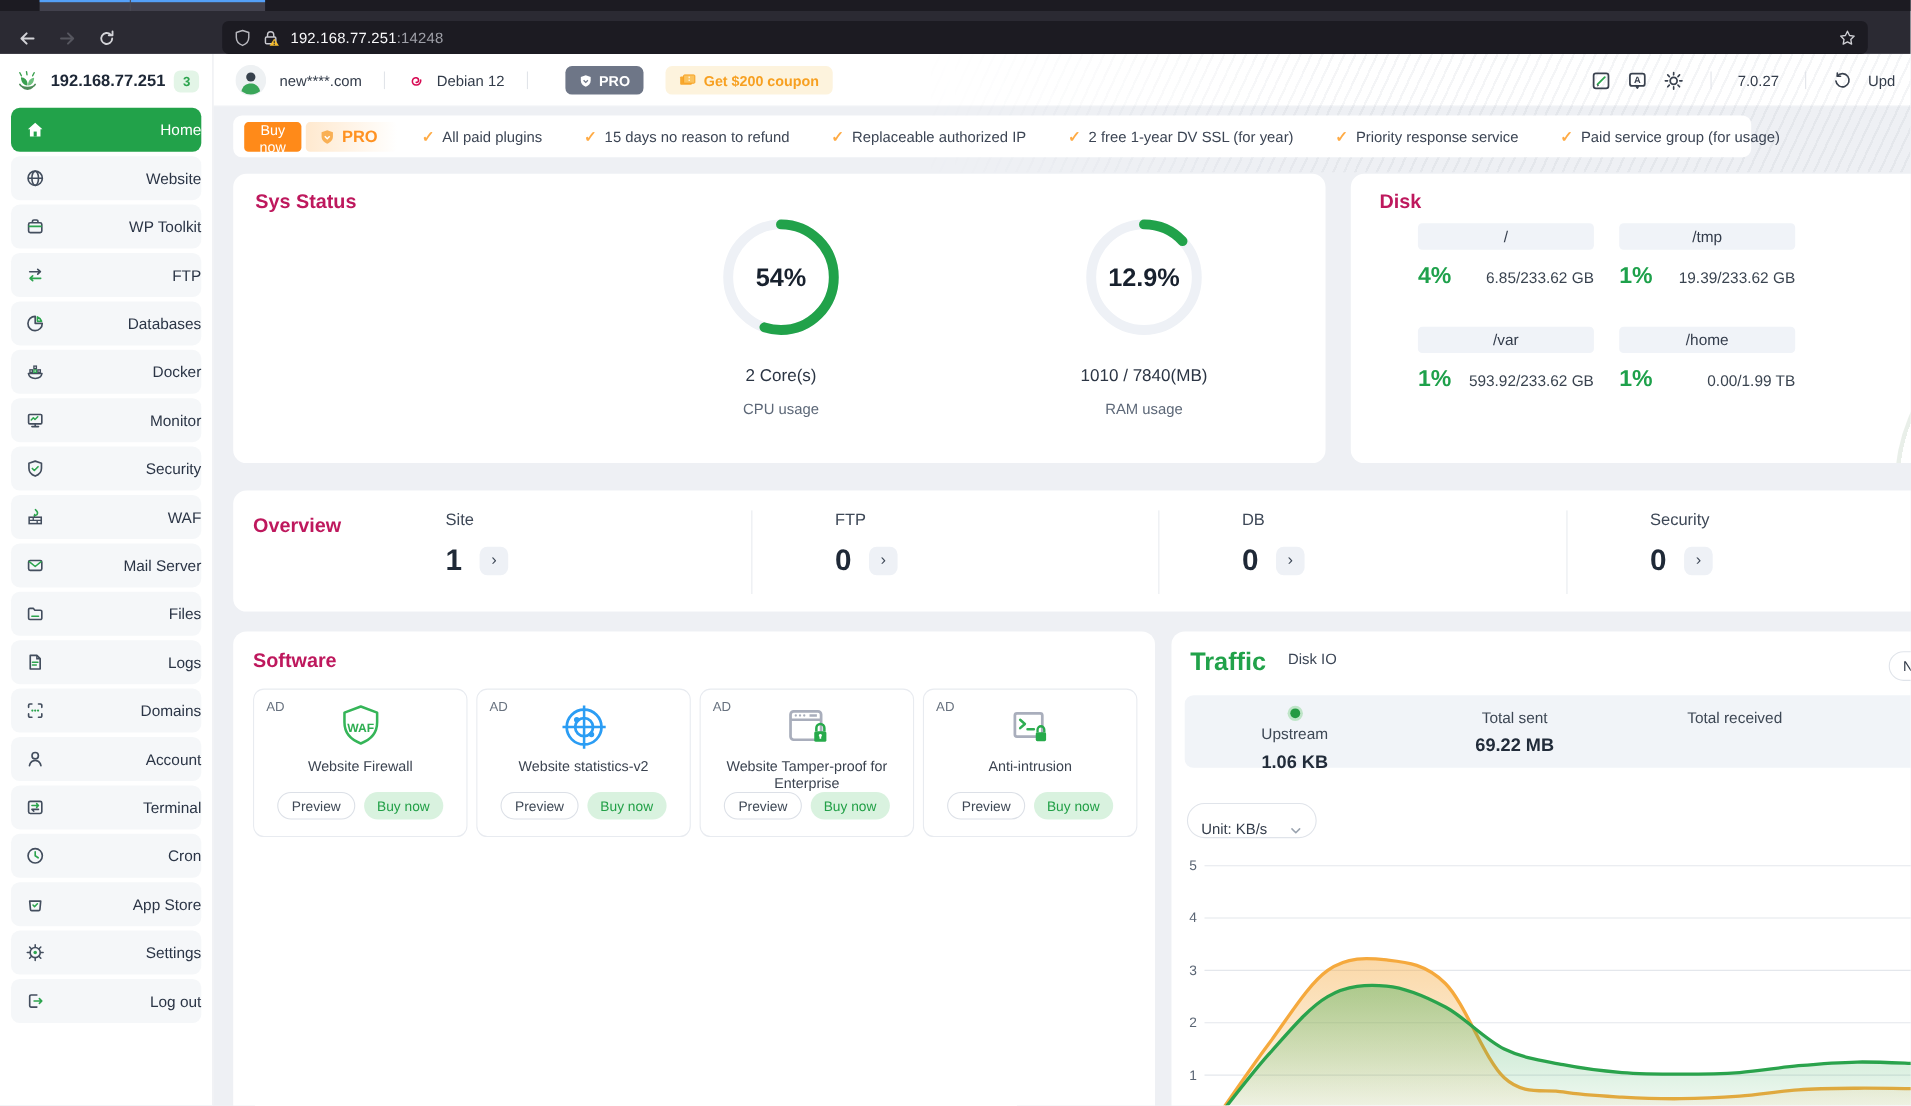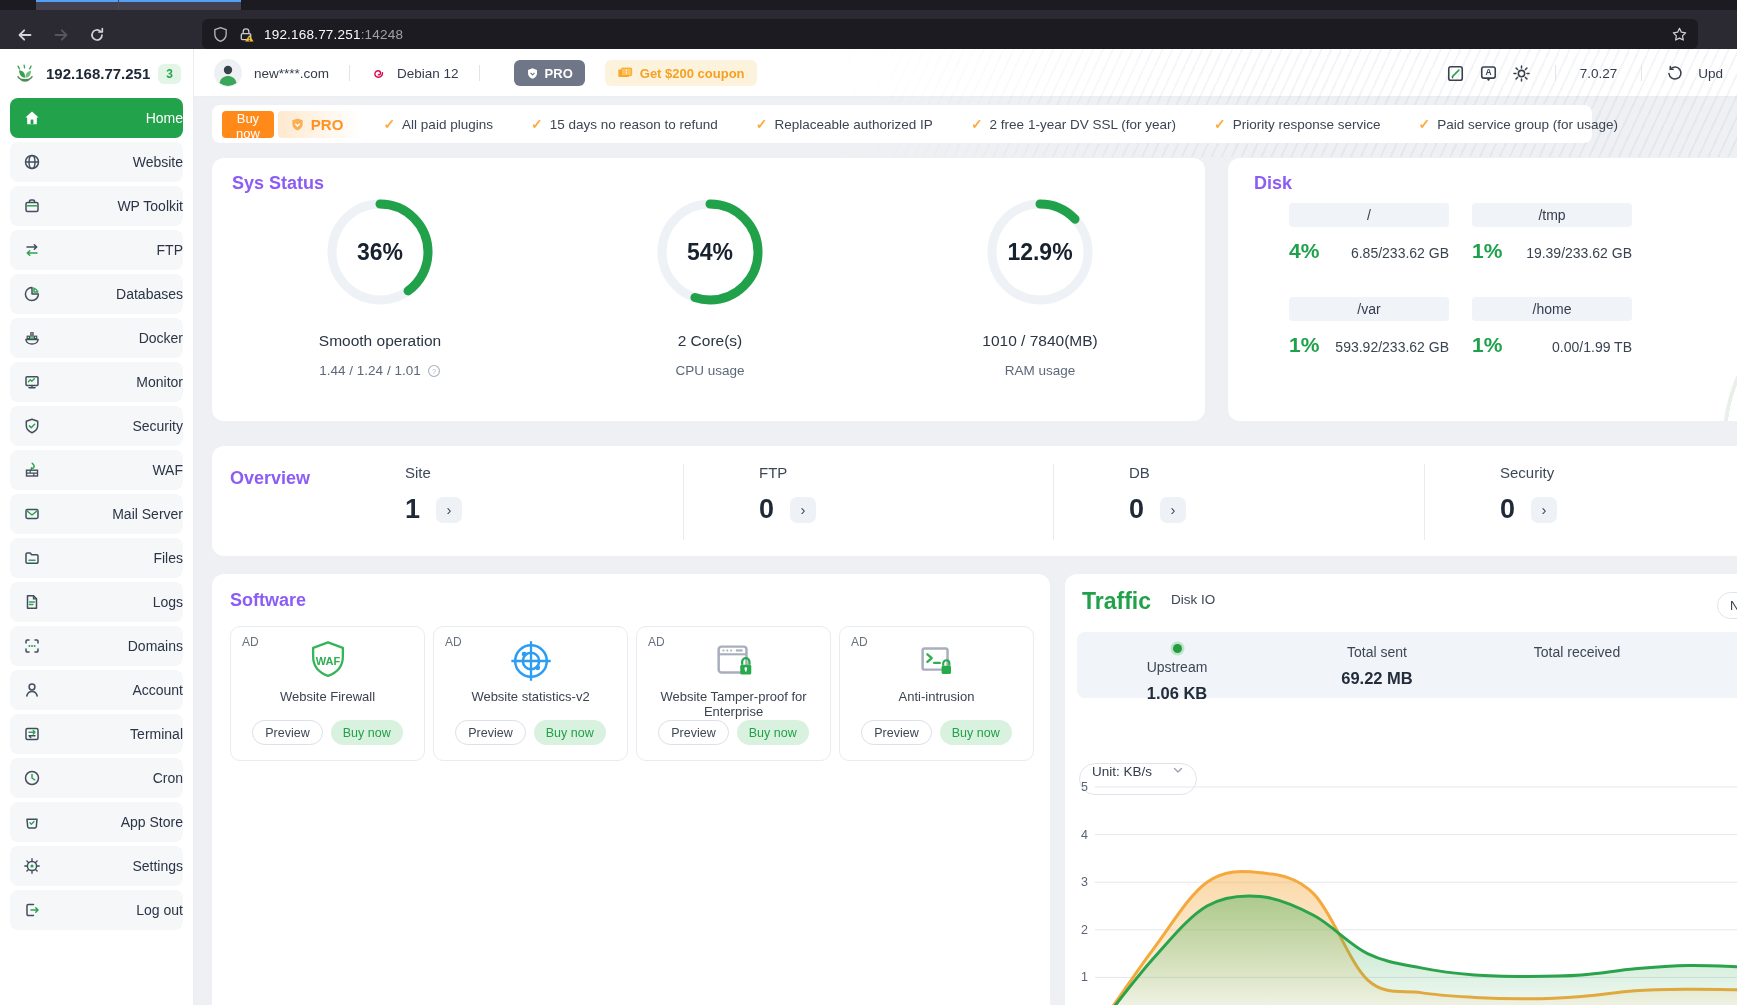--- a/index.html
+++ b/index.html
@@ -50,21 +50,21 @@
   .buynow { background:#ff8a19; color:#fff; border:none; border-radius:4px; height:27px; padding:0 14px; font-size:13px; font-family:inherit; cursor:pointer; }
   .promo-pro { display:flex; align-items:center; gap:6px; height:27px; padding:0 18px 0 12px; margin-left:4px; border-radius:4px;
     background:linear-gradient(90deg,#ffe9cf,rgba(255,244,229,0)); color:#ff9222; font-weight:bold; font-size:15px; }
   .pdiv { width:1px; height:16px; background:#e3e6ea; margin:0 16px 0 6px; }
   .feat { display:flex; align-items:center; gap:7px; margin-right:38px; white-space:nowrap; }
   .feat .ck { color:#ffab45; font-weight:bold; font-size:14px; }
   .feat .tx { font-size:13.5px; color:#3c4554; }
 
   
   .card { position:absolute; background:#fff; border-radius:12px; }
-  .card-title { font-size:18px; font-weight:bold; color:#8b5cf6; }
+  .card-title { font-size:18px; font-weight:bold; color:#be185d; }
 
   .sys { left:18px; top:109px; width:993px; height:263px; padding:15px 20px; }
   .gauge { position:absolute; top:36px; width:240px; text-align:center; }
   .g1 { left:48px; } .g2 { left:378px; } .g3 { left:708px; }
   .gauge .pct { font-size:23px; font-weight:bold; fill:#18212e; }
   .gline1 { margin-top:18px; font-size:15.5px; color:#2b3544; }
   .gline2 { margin-top:13px; font-size:13.5px; color:#5d6878; display:flex; align-items:center; justify-content:center; gap:6px; }
 
   .disk { left:1034px; top:109px; width:720px; height:263px; padding:15px 0 0 26px; overflow:hidden; }
   .rings { position:absolute; right:-75px; top:130px; width:300px; height:300px; border-radius:50%;
@@ -100,21 +100,21 @@
   .tr-tab1 { position:absolute; left:17px; top:14px; font-size:23px; font-weight:bold; color:#21a24a; cursor:pointer; }
   .tr-tab2 { position:absolute; left:106px; top:18px; font-size:13.5px; color:#3c4656; cursor:pointer; }
   .tr-corner { position:absolute; left:652px; top:18px; width:60px; height:27px; border:1px solid #e0e4ea; border-radius:14px; background:#fff; font-size:13px; color:#333c4a; font-family:inherit; text-align:left; padding-left:12px; cursor:pointer; }
   .tr-stats { position:absolute; left:12px; top:58px; width:700px; height:66px; background:#f1f4f8; border-radius:8px; display:flex; }
   .tr-col { width:200px; text-align:center; padding-top:12px; }
   .tr-lab { font-size:14px; color:#3d4754; display:flex; align-items:center; justify-content:center; gap:6px;flex-direction:column; }
   .dot { width:9px; height:9px; border-radius:50%; display:inline-block; }
   .dot-g { background:#259b43; box-shadow:0 0 0 2.5px #bfe5c8; }
   .dot-o { background:#f0a22e; box-shadow:0 0 0 2.5px #f8dcae; }
   .tr-val { margin-top:9px; font-size:16.5px; font-weight:bold; color:#222c3a; }
-  .unitpill { position:absolute; left:14px; top:156px; width:118px; height:32px; border:1px solid #e0e4ea; border-radius:16px; background:#fff; display:flex; align-items:flex-start; justify-content:space-between; padding:0 12px; font-size:13.5px; color:#333c4a; cursor:pointer;margin-top:33px; }
+  .unitpill { position:absolute; left:14px; top:156px; width:118px; height:32px; border:1px solid #e0e4ea; border-radius:16px; background:#fff; display:flex; align-items:flex-end; justify-content:space-between; padding:0 12px; font-size:13.5px; color:#333c4a; cursor:pointer; }
   .chartsvg { position:absolute; left:5px; top:196px; }
   .gridline { stroke:#e4e7ec; stroke-width:1; }
   .ytick { fill:#5a6574; font-size:12.5px; }
   svg text { font-family:"Liberation Sans", sans-serif; }
 </style>
 </head>
 <body>
 
 <div class="browser">
   <div class="tabstrip">
@@ -418,35 +418,20 @@
           <span class="tx">Priority response service</span>
         </span>
       <span class="feat">
           <span class="ck">✓</span>
           <span class="tx">Paid service group (for usage)</span>
         </span>
     </div>
 
     <section class="card sys">
       <div class="card-title">Sys Status</div>
-      <div class="gauge g1">
-        <svg width="116" height="116" viewBox="0 0 116 116">
-          <circle cx="58" cy="58" r="48" stroke="#eef1f6" stroke-width="9" fill="none"></circle>
-          <circle class="gauge-arc" cx="58" cy="58" r="48" stroke="#21a24a" stroke-width="9" fill="none" stroke-linecap="round" transform="rotate(-90 58 58)" stroke-dasharray="120.6 301.6"></circle>
-          <text class="pct" x="58" y="66" text-anchor="middle">36%</text>
-        </svg>
-        <div class="gline1">Smooth operation</div>
-        <div class="gline2">
-          <span>1.44 / 1.24 / 1.01</span>
-          <svg width="14" height="14" viewBox="0 0 18 18">
-              <circle cx="9" cy="9" r="7" stroke="#a7afbb" stroke-width="1.4" fill="none"></circle>
-              <text x="9" y="12.3" text-anchor="middle" font-size="9.5" fill="#a7afbb">?</text>
-            </svg>
-        </div>
-      </div>
       <div class="gauge g2">
         <svg width="116" height="116" viewBox="0 0 116 116">
           <circle cx="58" cy="58" r="48" stroke="#eef1f6" stroke-width="9" fill="none"></circle>
           <circle class="gauge-arc" cx="58" cy="58" r="48" stroke="#21a24a" stroke-width="9" fill="none" stroke-linecap="round" transform="rotate(-90 58 58)" stroke-dasharray="165.9 301.6"></circle>
           <text class="pct" x="58" y="66" text-anchor="middle">54%</text>
         </svg>
         <div class="gline1">2 Core(s)</div>
         <div class="gline2">
             <span>CPU usage</span>
           </div>

